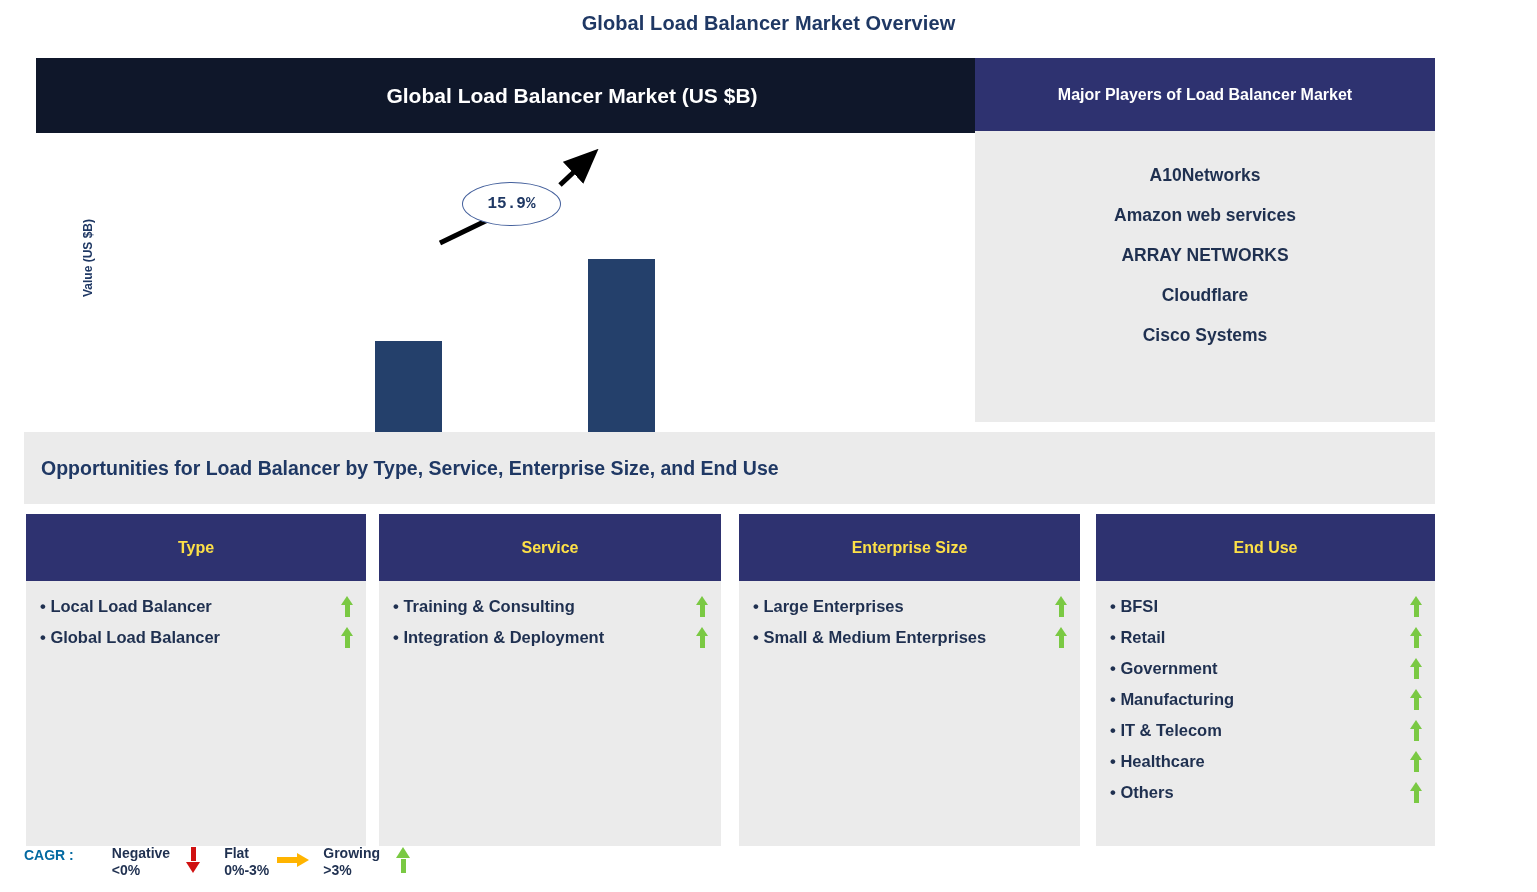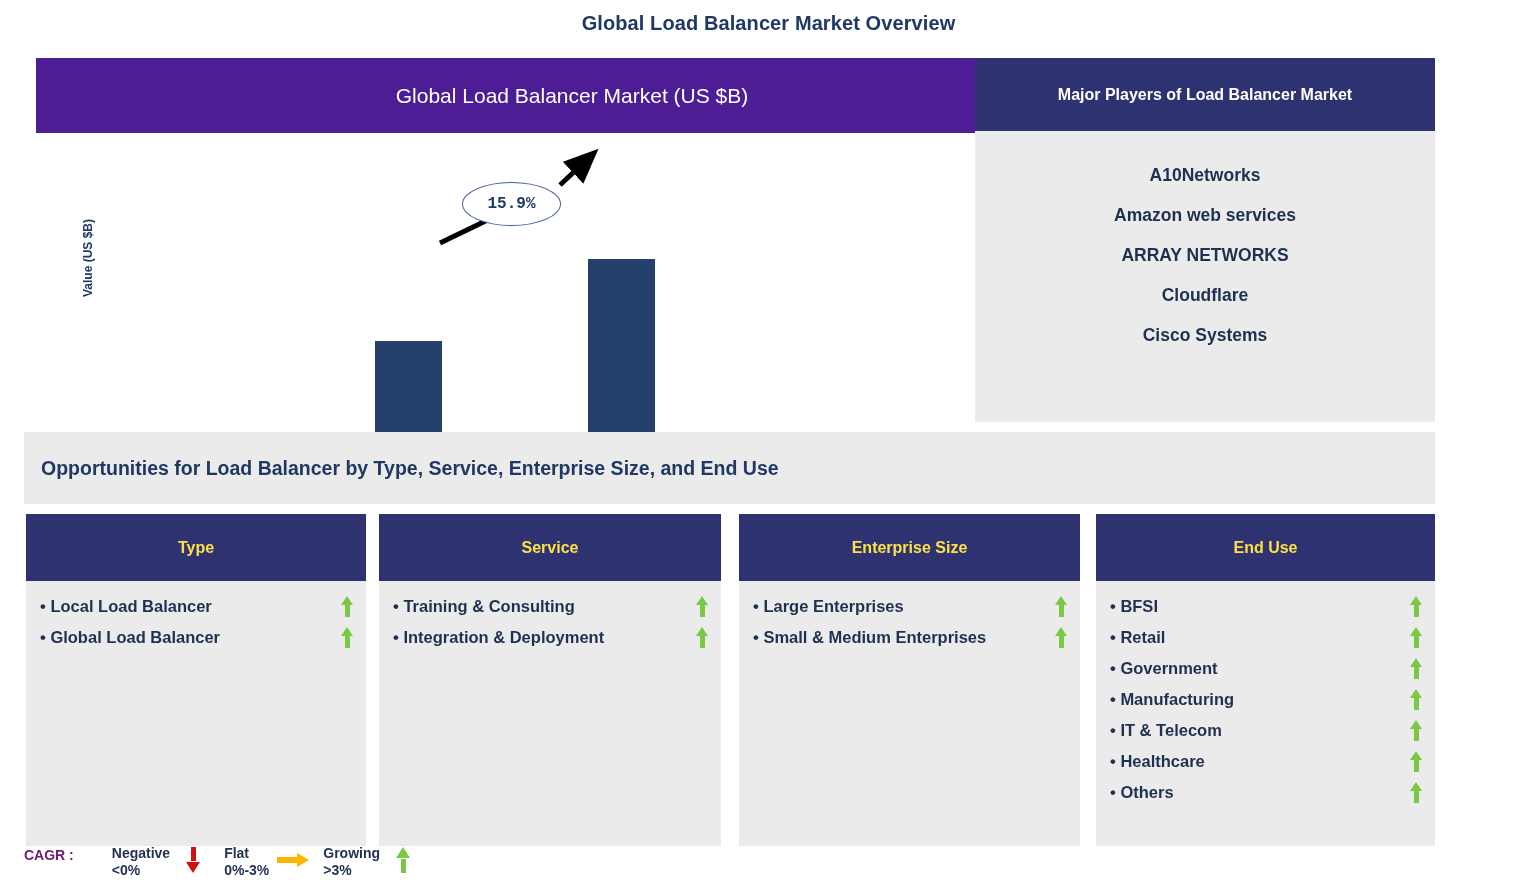--- a/index.html
+++ b/index.html
@@ -24,24 +24,24 @@
   }
 
   
   .chart-panel {
     position: absolute;
     left: 36px; top: 58px; width: 932px; height: 364px;
     background: #ffffff;
   }
   .chart-header {
     width: 1072px; height: 75px;
-    background: #4c1d95;
+    background: #0f172a;
     color: #ffffff;
     font-size: 21px;
-    font-weight: normal;
+    font-weight: bold;
     display: flex;
     align-items: center;
     justify-content: center;
   }
   .chart-body { position: relative; width: 932px; height: 289px; }
 
   .y-axis-label {
     position: absolute;
     left: -28px;
     top: 118px;
@@ -206,21 +206,21 @@
     width: 0; height: 0;
     border-left: 6.5px solid transparent;
     border-right: 6.5px solid transparent;
     border-bottom: 9px solid #7ac943;
   }
 
   
   .legend { position: absolute; left: 24px; top: 845px; height: 45px; }
   .legend-row { display: flex; align-items: flex-start; gap: 0px; }
   .legend-title {
-    font-size: 14px; font-weight: bold; color: #701a75;
+    font-size: 14px; font-weight: bold; color: #0369a1;
     margin-right: 38px; padding-top: 2px; white-space: nowrap;
   }
   .legend-item { display: flex; align-items: flex-start; margin-right: 14px; }
   .legend-text { font-size: 14px; font-weight: bold; color: #1f3050; line-height: 17px; }
   .legend-text .lt-sub { display: block; }
   .legend-glyph { width: 34px; height: 38px; position: relative; margin-left: 6px; }
 
   .arrow-down-red { position: absolute; left: 10px; top: 2px; width: 14px; height: 26px; }
   .arrow-down-red::before {
     content: ""; position: absolute; left: 4.5px; top: 0; width: 5px; height: 14px; background: #d01111;

